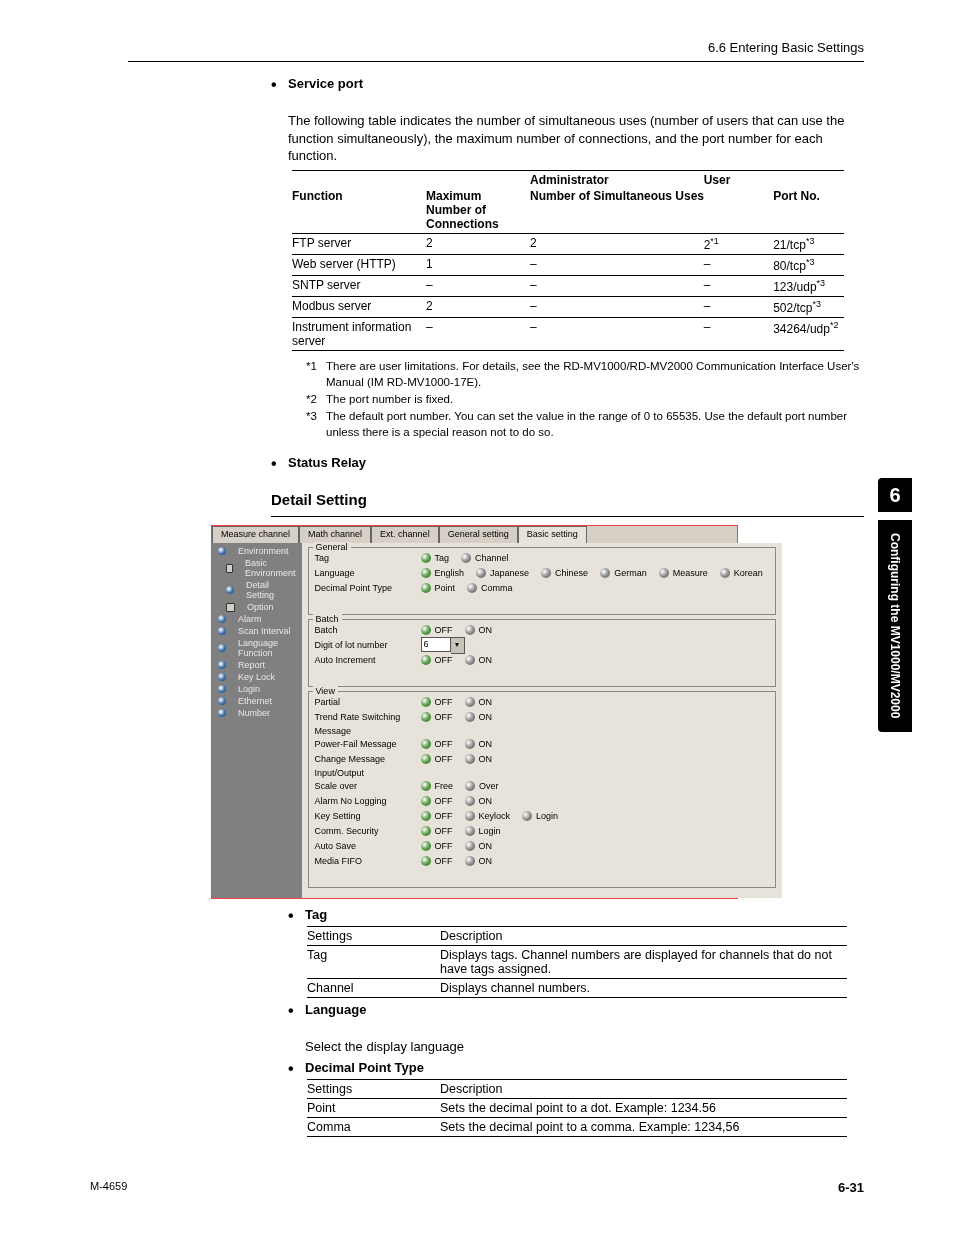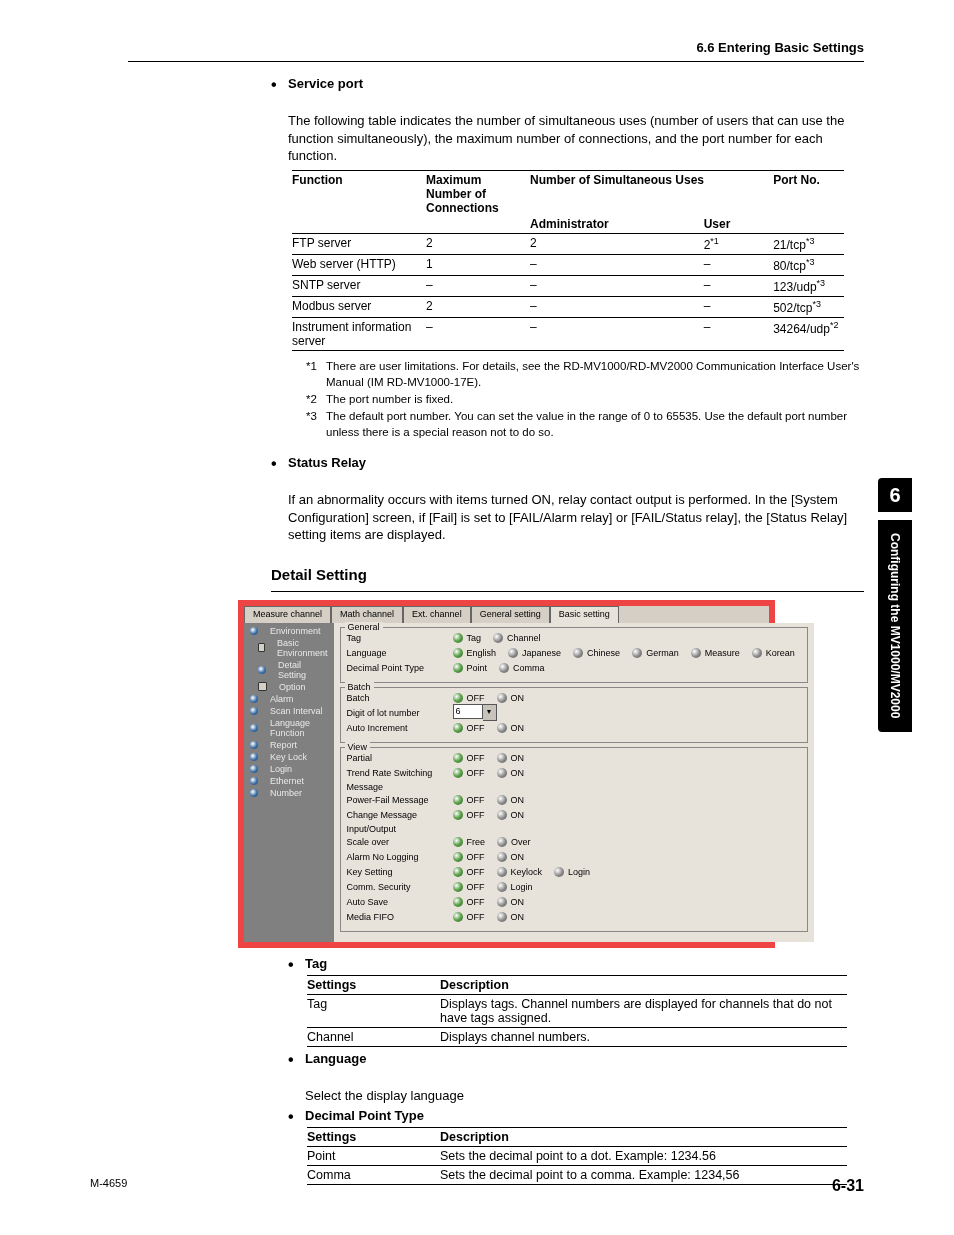--- a/index.html
+++ b/index.html
@@ -14,21 +14,21 @@
     width: 954px;
     height: 1235px;
     box-sizing: border-box;
     padding: 40px 90px 40px 128px;
     position: relative;
   }
   .header-row {
     display: flex;
     justify-content: flex-end;
     font-size: 13px;
-    font-weight: bold;
+    font-weight: normal;
     margin-bottom: 6px;
   }
   .hr-top {
     border: 0;
     border-top: 1.5px solid #000;
     margin: 0 0 14px 0;
   }
   .hr-thin {
     border: 0;
     border-top: 1px solid #000;
@@ -71,24 +71,24 @@
     margin-left: 143px;
   }
   .detail-hr {
     margin-left: 143px;
     border: 0;
     border-top: 1.5px solid #000;
   }
 
   
   .ss {
-    margin-left: 110px;
+    margin-left: 83px;
     width: 525px;
     background: #d5cfc6;
-    border: 6px solid #ef4444;
+    border: 1px solid #ef4444;
     font-size: 9.5px;
     font-family: Verdana, Arial, sans-serif;
     color: #000;
   }
   .ss-tabs { display: flex; background: #d5cfc6; height: 17px; }
   .ss-tab {
     padding: 2px 8px;
     border: 1px solid #666;
     border-bottom: none;
     background: #d5cfc6;
@@ -105,41 +105,41 @@
   }
   .ss-side .item { display:flex; align-items:center; gap:12px; padding:1px 4px 1px 6px;}
   .ss-side .sub  { padding-left: 14px;}
   .ss-side .dot-c { width:7px; height:7px; background:#d5cfc6; border:1px solid #333; border-radius:1px;}
   .ss-side .dot-r { width:8px; height:8px; background: radial-gradient(circle at 35% 35%, #fff 0%, #3c6fa8 55%, #274b70 100%); border-radius:50%; flex:none;}
   .ss-main {
     flex: 1;
     background: #e8e3da;
     padding: 2px 6px 6px 6px;
   }
-  .fset { border: 1px solid #888; margin: 2px 0 4px 0; padding: 2px 4px 6px 6px; position: relative;}
+  .fset { border: 1px solid #888; margin: 2px 0 4px 0; padding: 2px 4px 18px 6px; position: relative;}
   .fset-label { position:absolute; top:-6px; left:4px; background:#e8e3da; padding:0 3px; font-size:9px; }
   .frow { display:flex; align-items:center; gap:4px; height:14px; margin:1px 0;}
   .flabel { width: 102px; font-size:9px;}
   .radio-on { width:10px; height:10px; border-radius:50%; background: radial-gradient(circle at 35% 35%, #fff 0%, #5a9e4a 50%, #2c6a1d 100%); flex:none;}
   .radio-off{ width:10px; height:10px; border-radius:50%; background: radial-gradient(circle at 35% 35%, #fff 0%, #888 55%, #555 100%); flex:none;}
   .rlab { font-size:9px; margin-right:8px; }
   .selbox { display:flex; }
   .selbox .v { width:24px; height:13px; background:#fff; border:1px solid #555; font-size:9px; padding:0 2px; line-height:13px;}
   .selbox .arr { width:13px; height:15px; background:#c8c3ba; border:1px solid #555; border-left:none; font-size:8px; line-height:13px; text-align:center;}
   .subh { font-size:9px; margin:2px 0 0 0; }
 
   .table2, .table3 {
     margin-left: 175px;
     width: 548px;
     border-collapse: collapse;
     font-size: 12.5px;
   }
   .table2 td, .table3 td { padding: 1px 4px; vertical-align: top;}
   .table2 .c1, .table3 .c1 { width: 125px; }
-  .thead td { font-weight: bold; }
+  .thead td { font-weight: normal; }
 
   
   .sidetab {
     position: absolute;
     top: 478px;
     right: 42px;
     width: 34px;
     height: 34px;
     background: #000;
     color: #fff;
@@ -165,21 +165,21 @@
   }
   .footer {
     position: absolute;
     left: 90px;
     right: 90px;
     bottom: 40px;
     display: flex;
     justify-content: space-between;
     font-size: 11px;
   }
-  .footer .r { font-weight: bold; font-size: 16px;}
+  .footer .r { font-weight: bold; font-size: 13px;}
 </style>
 </head>
 <body>
 
 <div class="page">
   <div class="header-row">6.6  Entering Basic Settings</div>
   <hr class="hr-top">
 
   <div class="indent-bullet0">
     <span class="bullet">•</span>
@@ -187,32 +187,32 @@
   </div>
   <p class="body-text indent0">The following table indicates the number of simultaneous uses (number of users that can use the function simultaneously), the maximum number of connections, and the port number for each function.</p>
 
   <table class="table1">
     <tbody>
         <tr>
           <td colspan="5">
             <hr class="hr-thin">
           </td>
         </tr>
-    <tr class="tbl-head-row">
-      <td style="width:126px;">Function</td>
-      <td style="width:96px;">Maximum Number of Connections</td>
-      <td colspan="2" style="width:218px;">Number of Simultaneous Uses</td>
-      <td>Port No.</td>
-    </tr>
     <tr class="tbl-head-row">
       <td></td>
           <td></td>
       <td>Administrator</td>
       <td>User</td>
       <td></td>
+    </tr>
+    <tr class="tbl-head-row">
+      <td style="width:126px;">Function</td>
+      <td style="width:96px;">Maximum Number of Connections</td>
+      <td colspan="2" style="width:218px;">Number of Simultaneous Uses</td>
+      <td>Port No.</td>
     </tr>
     <tr>
           <td colspan="5">
             <hr class="hr-thin">
           </td>
         </tr>
     </tbody>
       <tbody id="sp-rows">
         <tr>
           <td>FTP server</td>
@@ -292,21 +292,20 @@
         <span>The default port number. You can set the value in the range of 0 to 65535. Use the default port number unless there is a special reason not to do so.</span>
       </div>
     </div>
 
   <div style="height:14px;"></div>
 
   <div class="indent-bullet0">
     <span class="bullet">•</span>
     <span class="section-h3">Status Relay</span>
   </div>
-  <p class="body-text indent0">If an abnormality occurs with items turned ON, relay contact output is performed. In the [System Configuration] screen, if [Fail] is set to [FAIL/Alarm relay] or [FAIL/Status relay], the [Status Relay] setting items are displayed.</p>
 
   <div style="height:18px;"></div>
 
   <div class="detail-h2">Detail Setting</div>
   <hr class="detail-hr">
 
   <div class="ss">
     <div class="ss-tabs" id="ss-tabs">
         <div class="ss-tab">Measure channel</div>
         <div class="ss-tab">Math channel</div>

